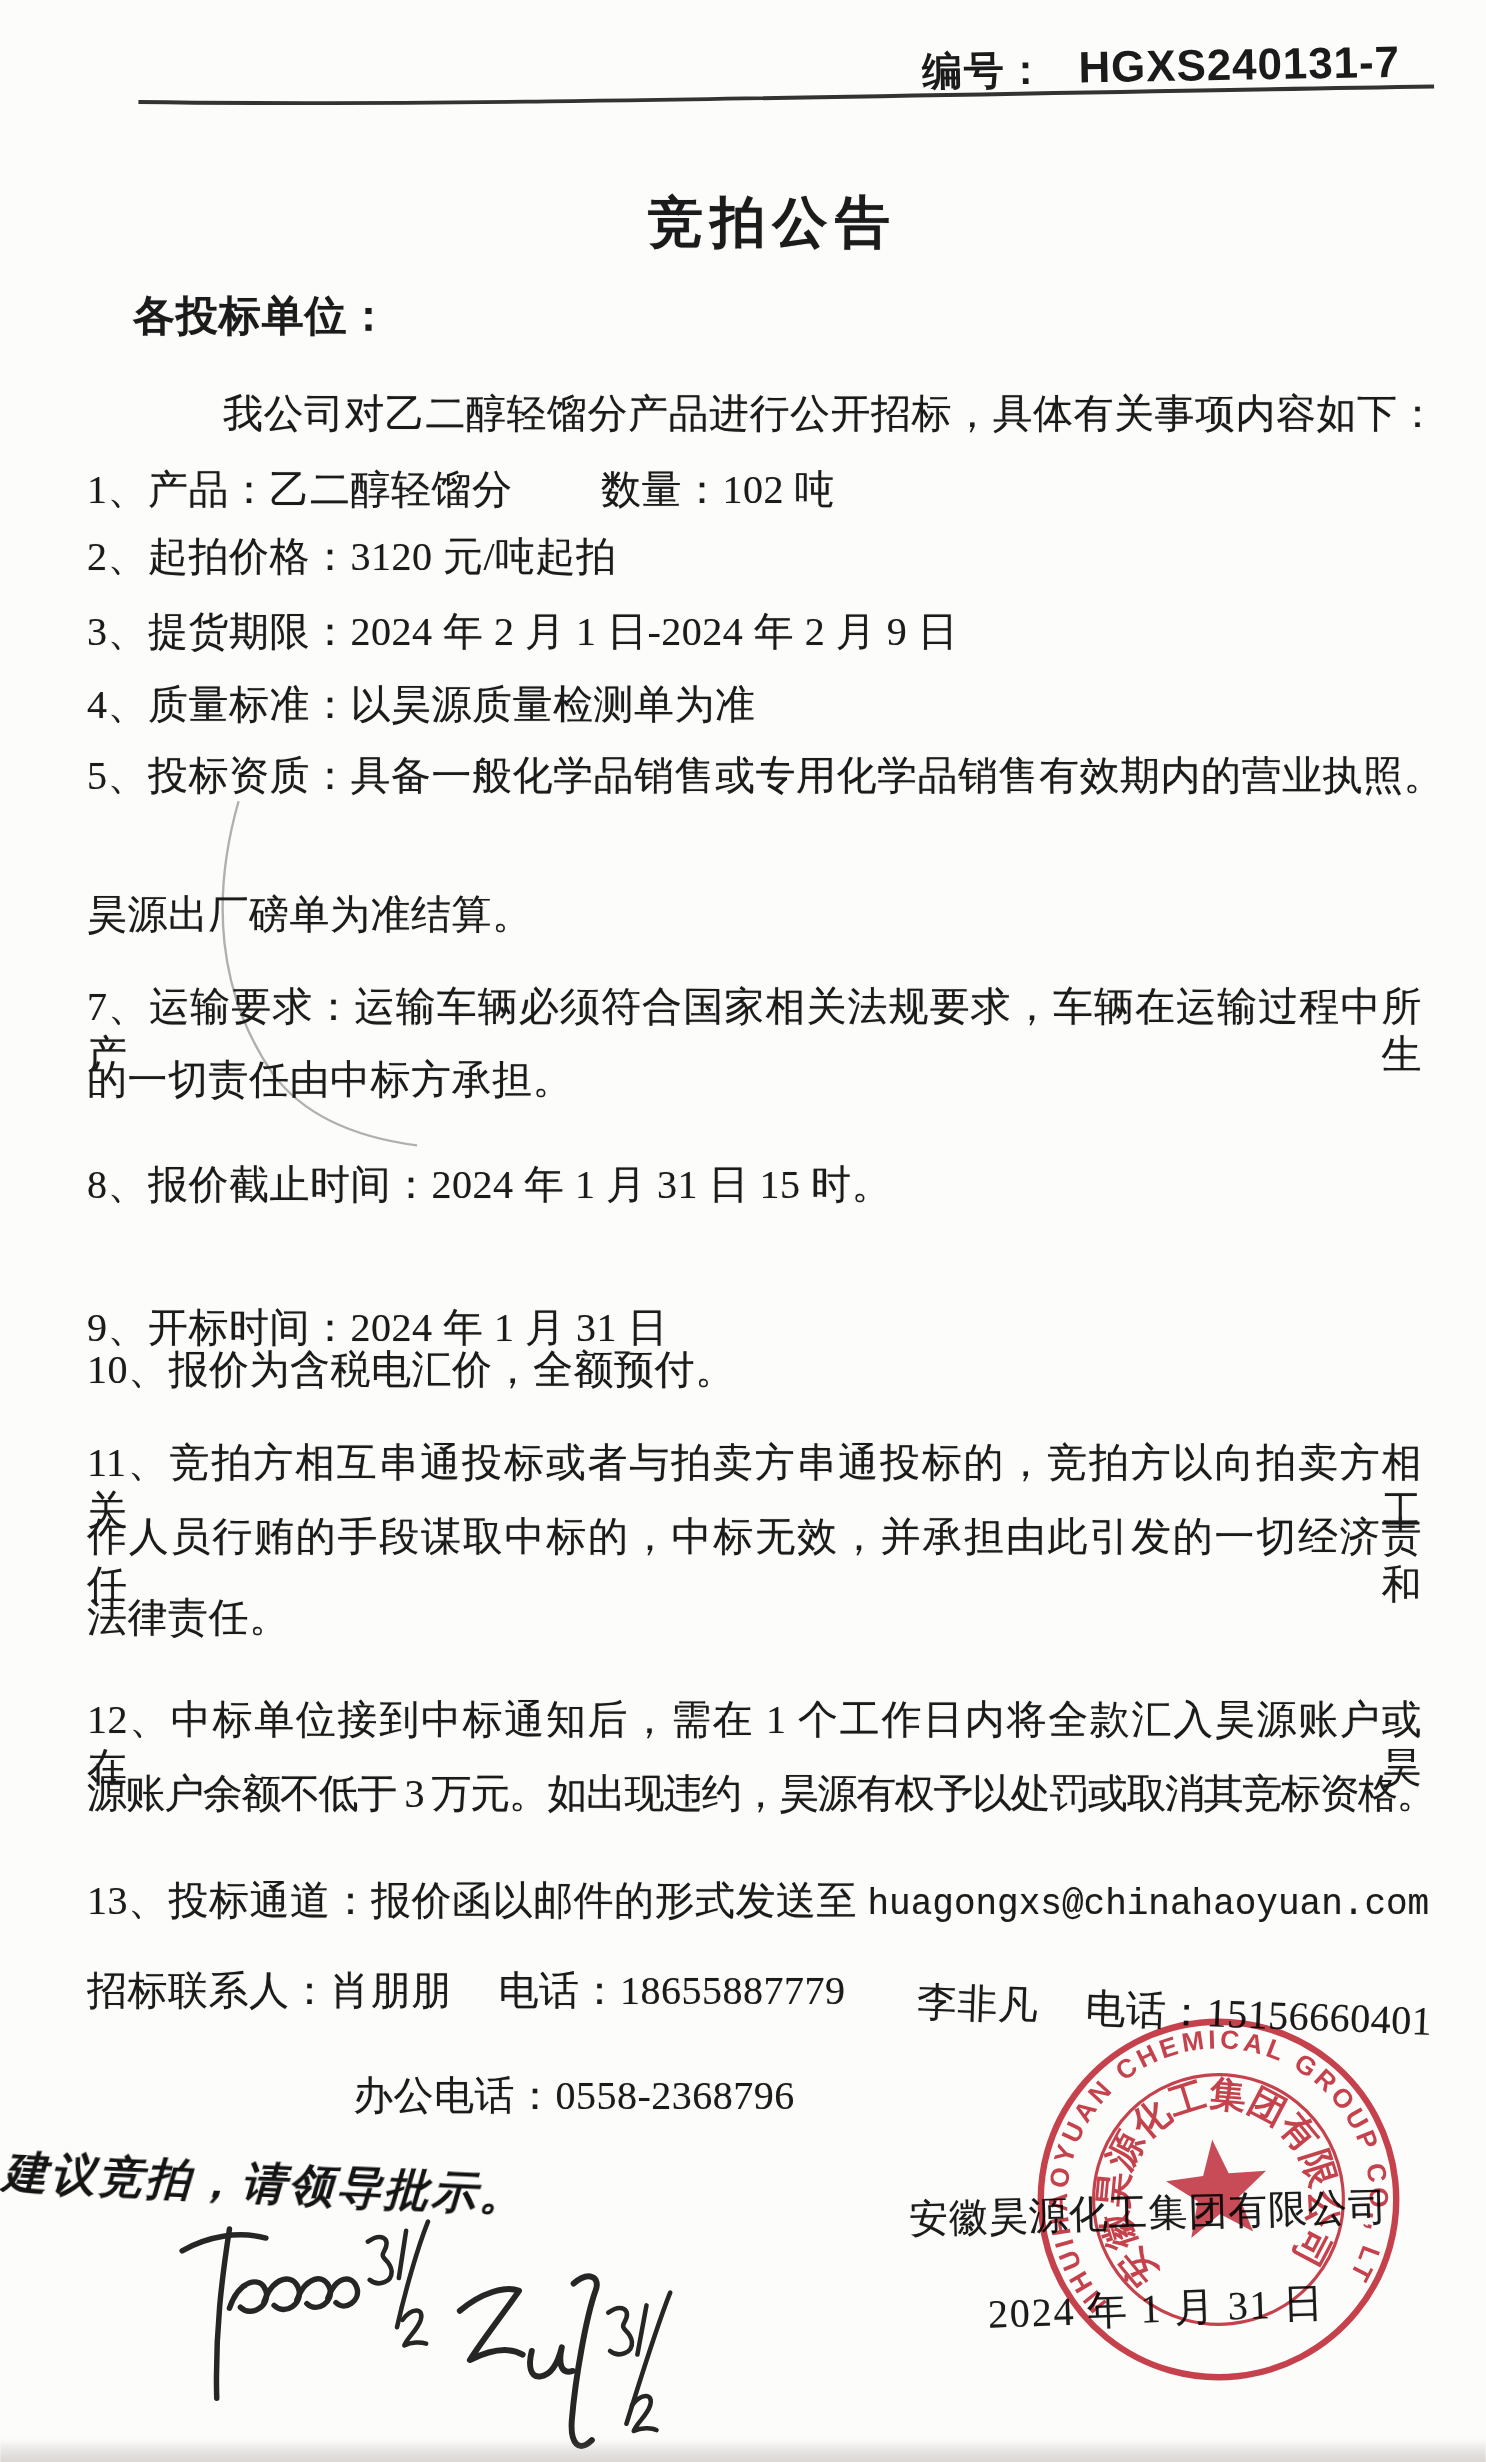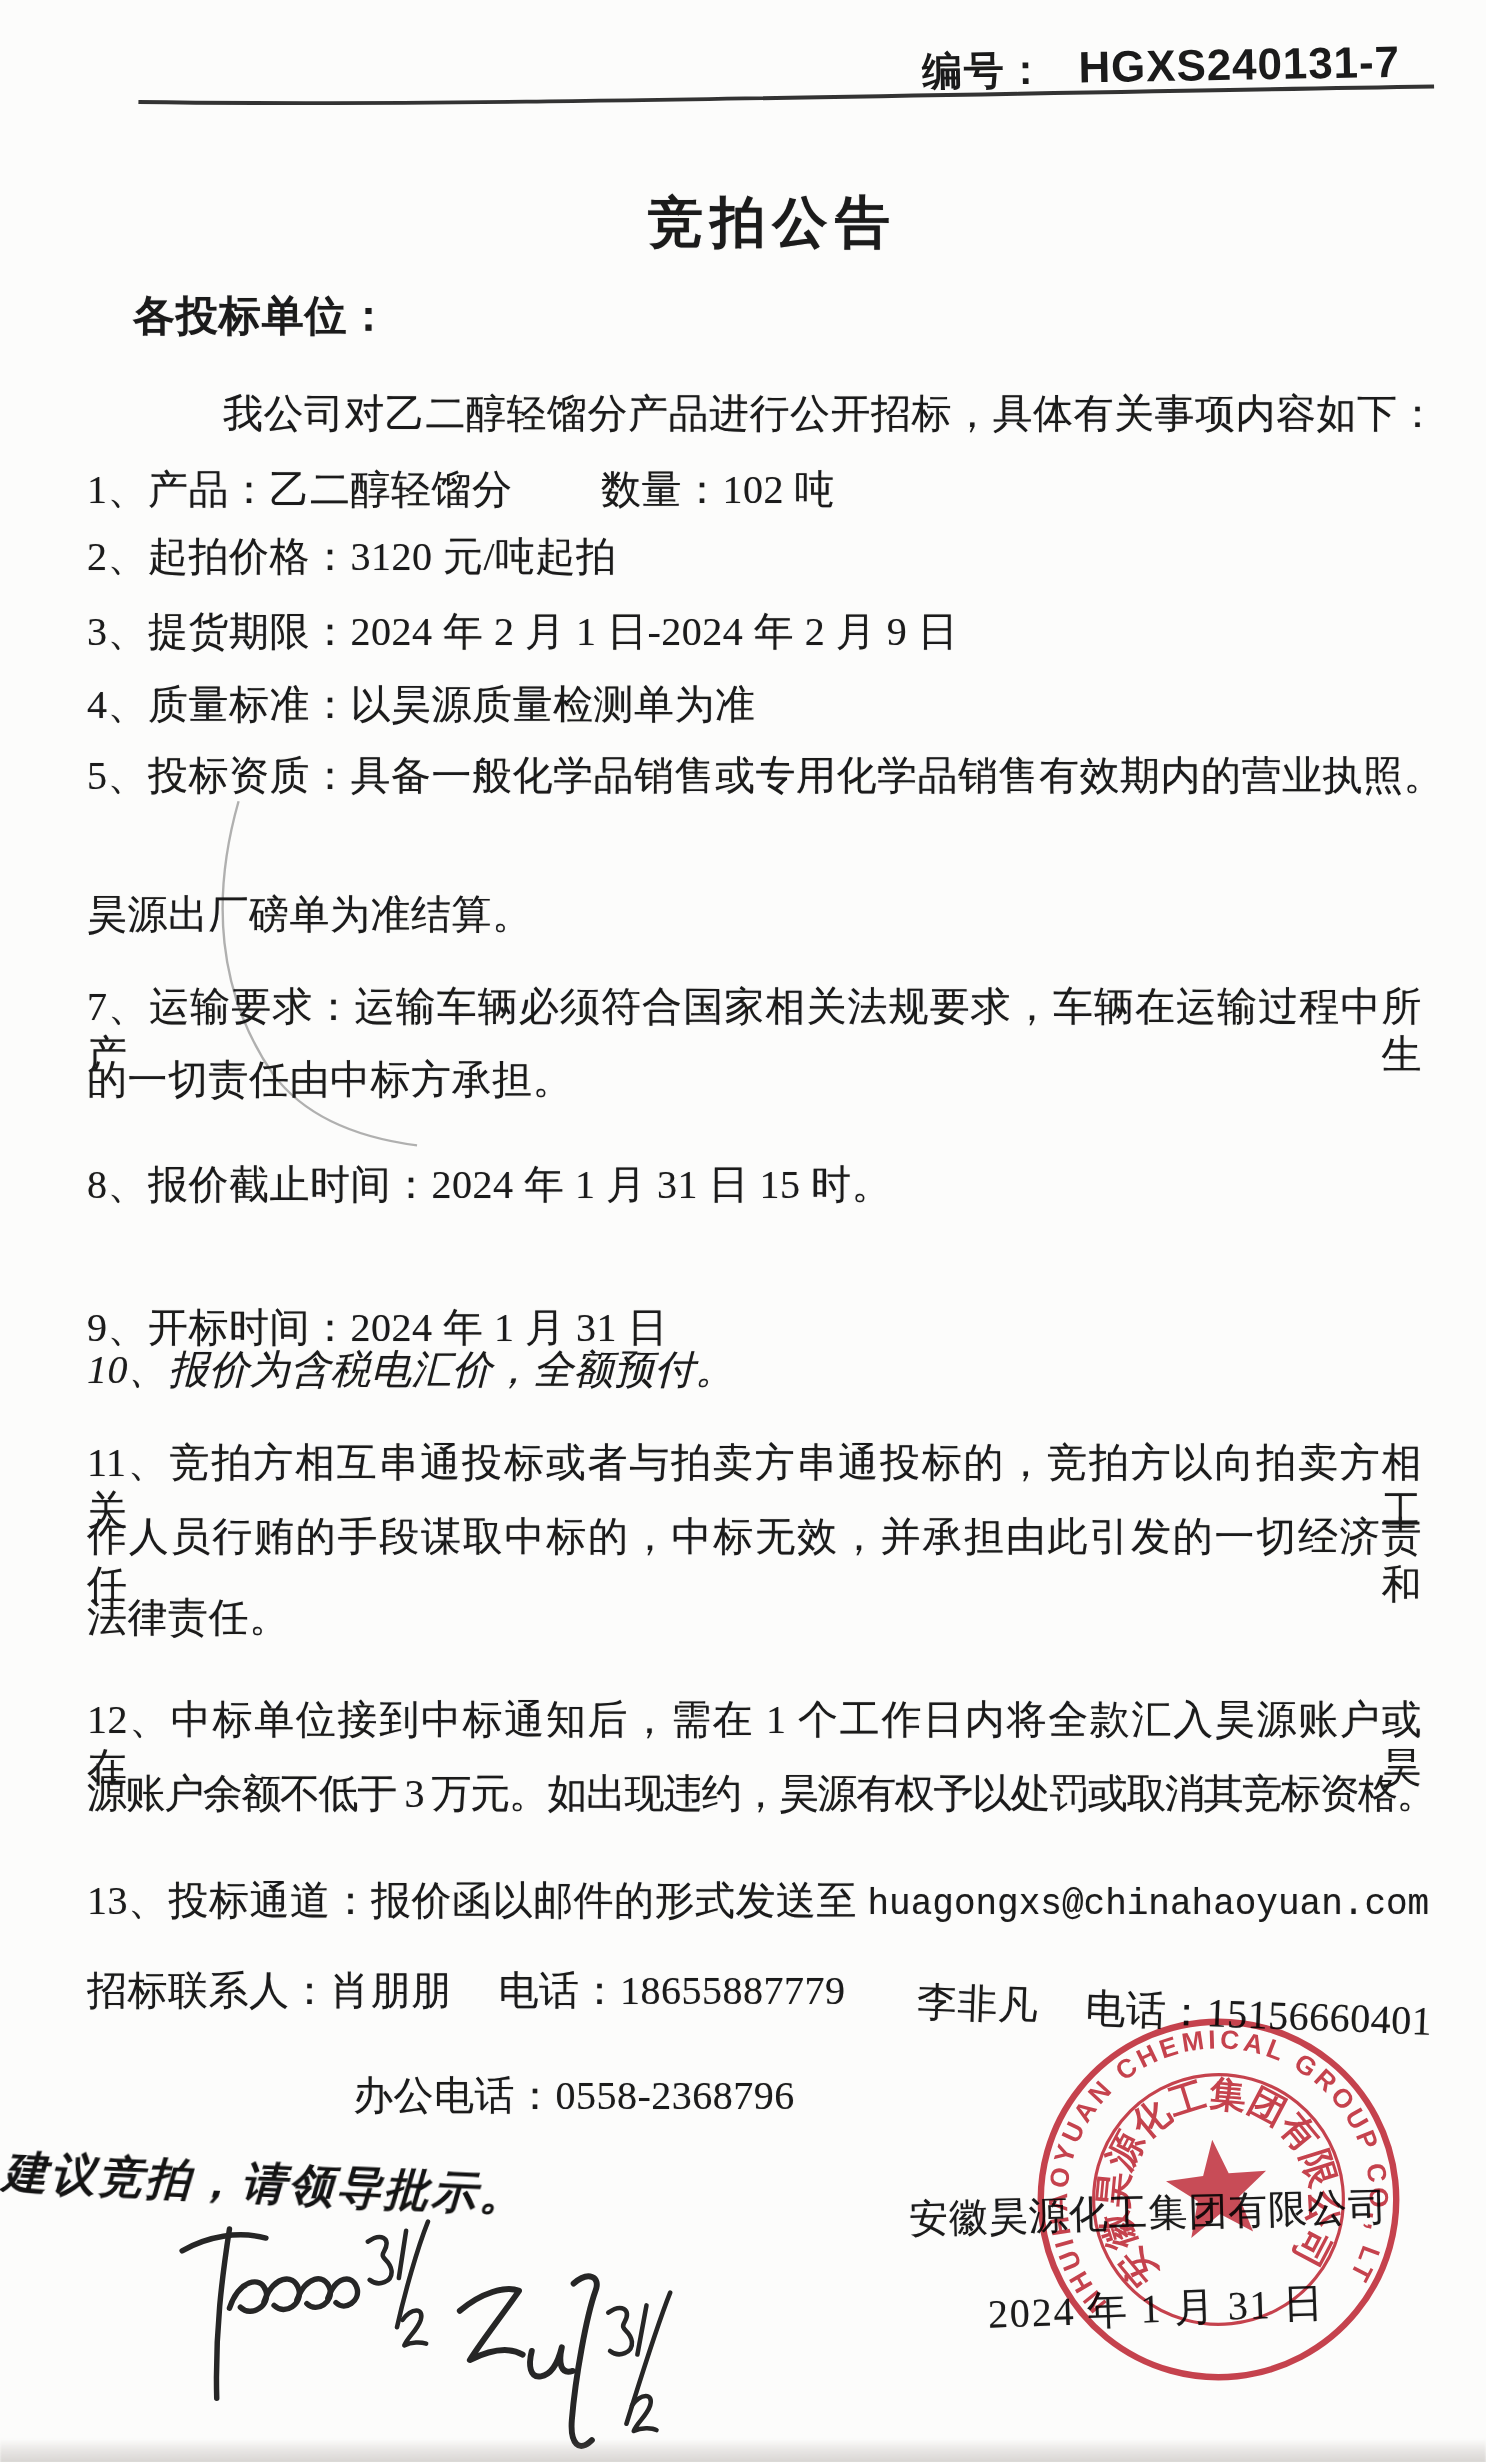--- a/index.html
+++ b/index.html
@@ -119,21 +119,21 @@
 
   <div class="ln" style="left:87px;top:533px;">2、起拍价格：3120 元/吨起拍</div>
   <div class="ln" style="left:87px;top:608px;">3、提货期限：2024 年 2 月 1 日-2024 年 2 月 9 日</div>
   <div class="ln" style="left:87px;top:681px;">4、质量标准：以昊源质量检测单为准</div>
   <div class="ln" style="left:87px;top:752px;">5、投标资质：具备一般化学品销售或专用化学品销售有效期内的营业执照。</div>
   <div class="ln" style="left:87px;top:891px;">昊源出厂磅单为准结算。</div>
   <div class="ln just" style="left:87px;top:983px;">7、运输要求：运输车辆必须符合国家相关法规要求，车辆在运输过程中所产生</div>
   <div class="ln" style="left:87px;top:1056px;">的一切责任由中标方承担。</div>
   <div class="ln" style="left:87px;top:1161px;">8、报价截止时间：2024 年 1 月 31 日 15 时。</div>
   <div class="ln" style="left:87px;top:1304px;">9、开标时间：2024 年 1 月 31 日</div>
-  <div class="ln" style="left:87px;top:1346px;font-style:italic;">10、报价为含税电汇价，全额预付。</div>
+  <div class="ln" style="left:87px;top:1346px;">10、报价为含税电汇价，全额预付。</div>
   <div class="ln just" style="left:87px;top:1439px;">11、竞拍方相互串通投标或者与拍卖方串通投标的，竞拍方以向拍卖方相关工</div>
   <div class="ln just" style="left:87px;top:1513px;">作人员行贿的手段谋取中标的，中标无效，并承担由此引发的一切经济责任和</div>
   <div class="ln" style="left:87px;top:1594px;">法律责任。</div>
   <div class="ln just" style="left:87px;top:1696px;">12、中标单位接到中标通知后，需在 1 个工作日内将全款汇入昊源账户或在昊</div>
   <div class="ln wide" style="left:87px;top:1770px;">源账户余额不低于 3 万元。如出现违约，昊源有权予以处罚或取消其竞标资格。</div>
 
   <div class="ln" style="left:87px;top:1865px;margin-top:12px;"><span>13、投标通道：报价函以邮件的形式发送至 </span><span class="email">huagongxs@chinahaoyuan.com</span></div>
 
   <div class="ln pair" style="left:87px;top:1967px;">
     <span>招标联系人：肖朋朋</span><span class="gap">电话：18655887779</span>

